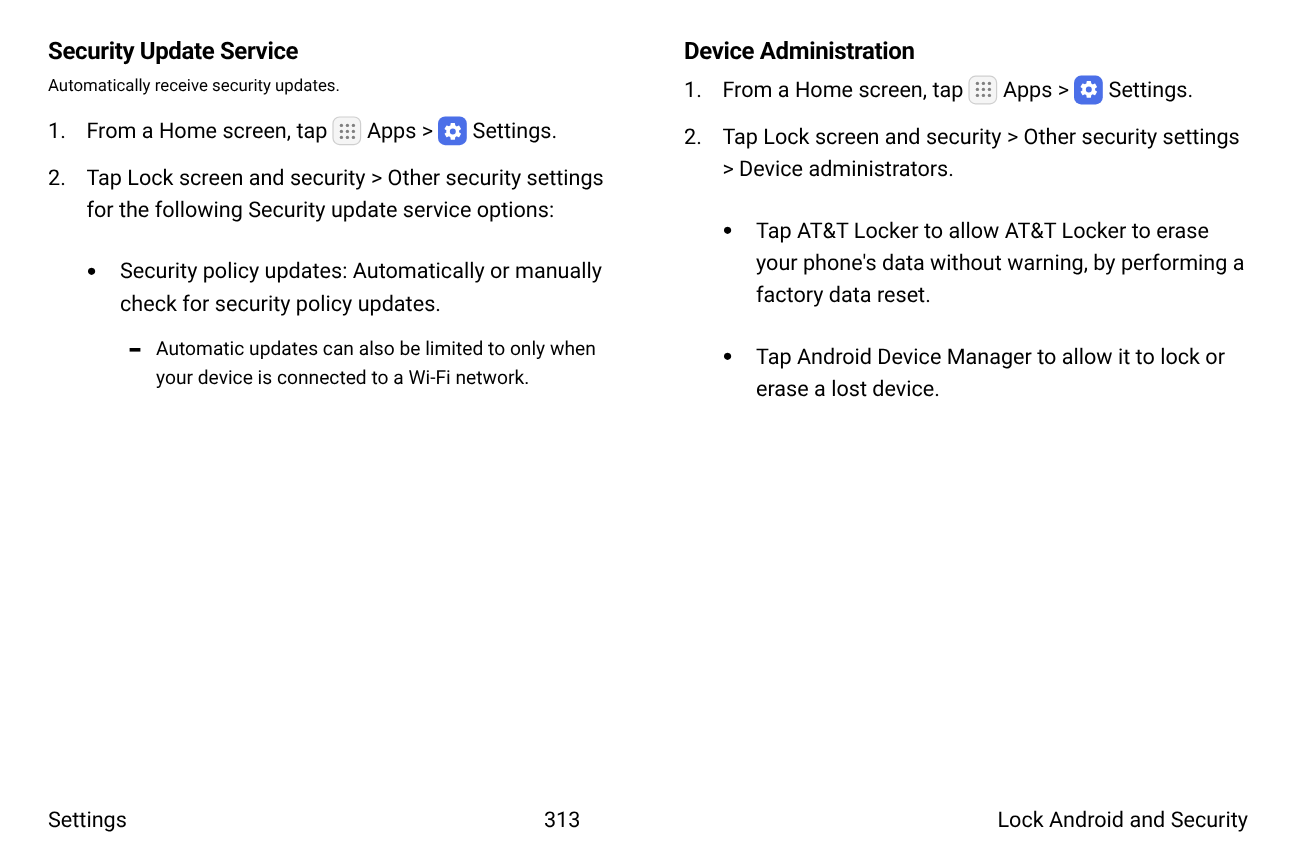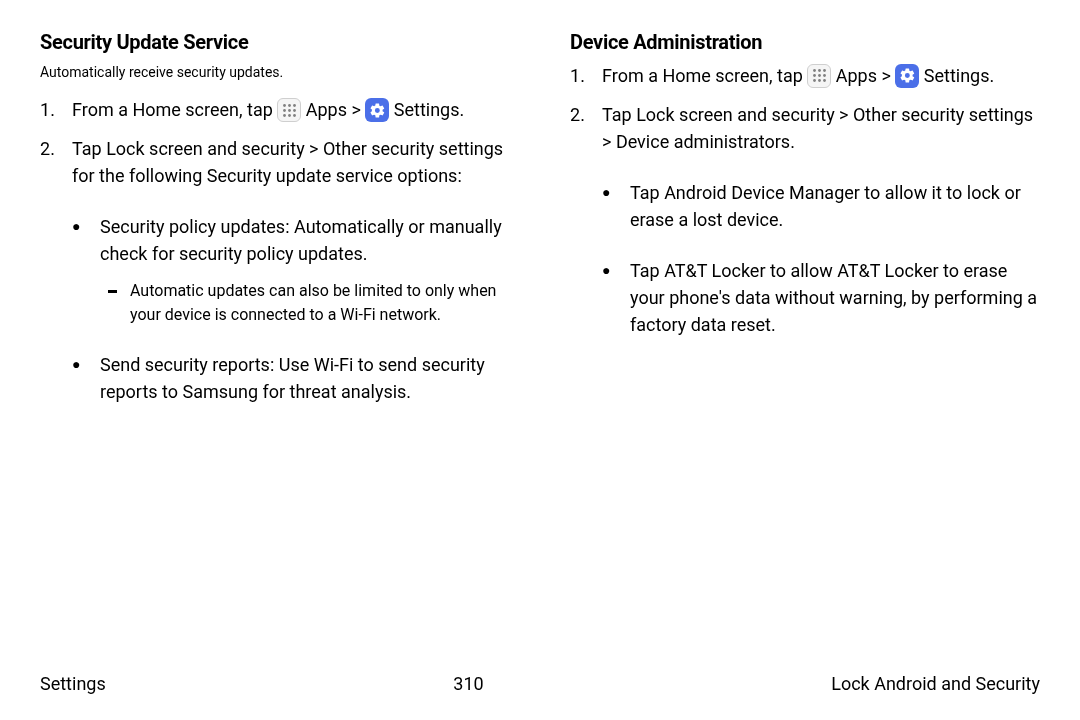--- a/index.html
+++ b/index.html
@@ -168,23 +168,20 @@
       </li>
       <li>
         <span>Tap </span><span class="bold">Lock screen and security &gt; Other security settings</span><span> for the following Security update service options:</span>
         <ul class="bullets">
           <li>
             <span class="bold">Security policy updates</span><span>: Automatically or manually check for security policy updates.</span>
             <ul class="dashes">
               <li>Automatic updates can also be limited to only when your device is connected to a Wi-Fi network.</li>
             </ul>
           </li>
-          <li>
-            <span class="bold">Send security reports</span><span>: Use Wi-Fi to send security reports to Samsung for threat analysis.</span>
-          </li>
         </ul>
       </li>
     </ol>
   </div>
 
   <div class="column">
     <h2>Device Administration</h2>
     <ol>
       <li>
         <span>From a Home screen, tap </span>
@@ -207,29 +204,29 @@
           <svg viewBox="0 0 24 24">
               <path fill="#ffffff" d="M19.14,12.94a7,7,0,0,0,.05-.94,7,7,0,0,0-.05-.94l2.11-1.65a.5.5,0,0,0,.12-.64l-2-3.46a.5.5,0,0,0-.61-.22l-2.49,1a7,7,0,0,0-1.62-.94l-.38-2.65A.5.5,0,0,0,13.78,2H9.78a.5.5,0,0,0-.49.42L8.91,5.07a7,7,0,0,0-1.62.94l-2.49-1a.5.5,0,0,0-.61.22l-2,3.46a.5.5,0,0,0,.12.64L4.42,11a7,7,0,0,0-.5.94,7,7,0,0,0,.5.94L2.31,14.53a.5.5,0,0,0-.12.64l2,3.46a.5.5,0,0,0,.61.22l2.49-1a7,7,0,0,0,1.62.94l.38,2.65a.5.5,0,0,0,.49.42h4a.5.5,0,0,0,.49-.42l.38-2.65a7,7,0,0,0,1.62-.94l2.49,1a.5.5,0,0,0,.61-.22l2-3.46a.5.5,0,0,0-.12-.64ZM11.78,15.5A3.5,3.5,0,1,1,15.28,12,3.5,3.5,0,0,1,11.78,15.5Z"></path>
             </svg>
         </span>
         <span class="bold">Settings</span><span>.</span>
       </li>
       <li>
         <span>Tap </span><span class="bold">Lock screen and security &gt; Other security settings &gt; Device administrators</span><span>.</span>
         <ul class="bullets">
           <li>
+            <span>Tap </span><span class="bold">AT&amp;T Locker</span><span> to allow AT&amp;T Locker to erase your phone's data without warning, by performing a factory data reset.</span>
+          </li>
+          <li>
             <span>Tap </span><span class="bold">Android Device Manager</span><span> to allow it to lock or erase a lost device.</span>
           </li>
-          <li>
-            <span>Tap </span><span class="bold">AT&amp;T Locker</span><span> to allow AT&amp;T Locker to erase your phone's data without warning, by performing a factory data reset.</span>
-          </li>
         </ul>
       </li>
     </ol>
   </div>
 
 </div>
 
 <div class="footer">
   <span>Settings</span>
-  <span>310</span>
+  <span>313</span>
   <span>Lock Android and Security</span>
 </div>
 
 </body></html>

